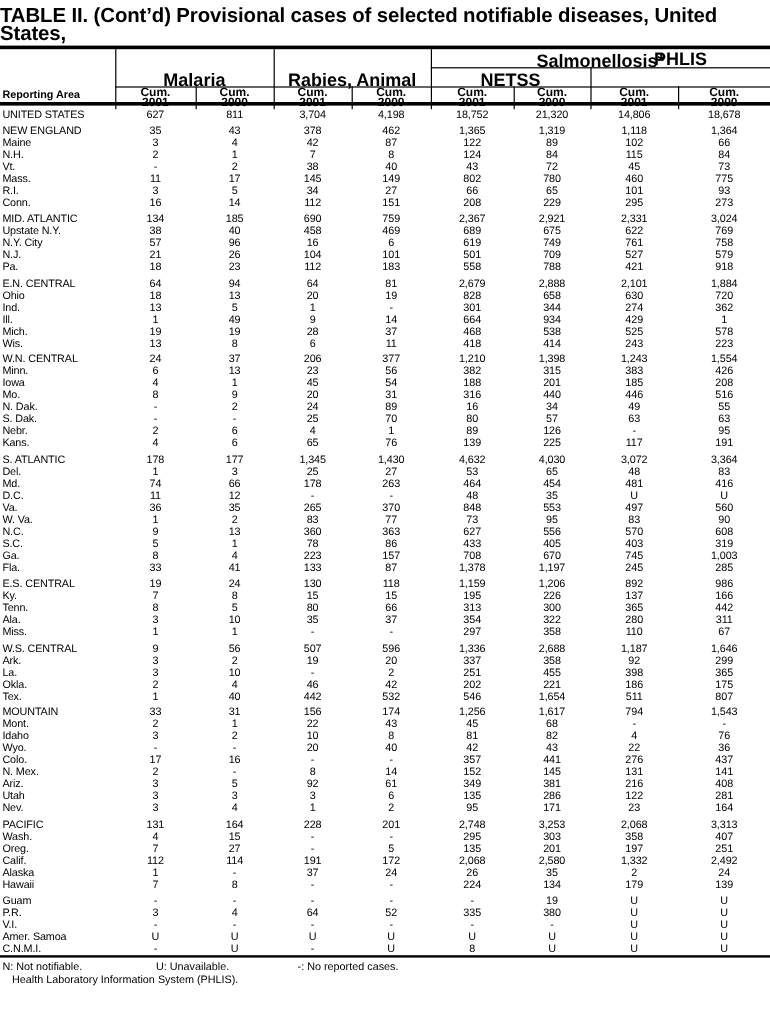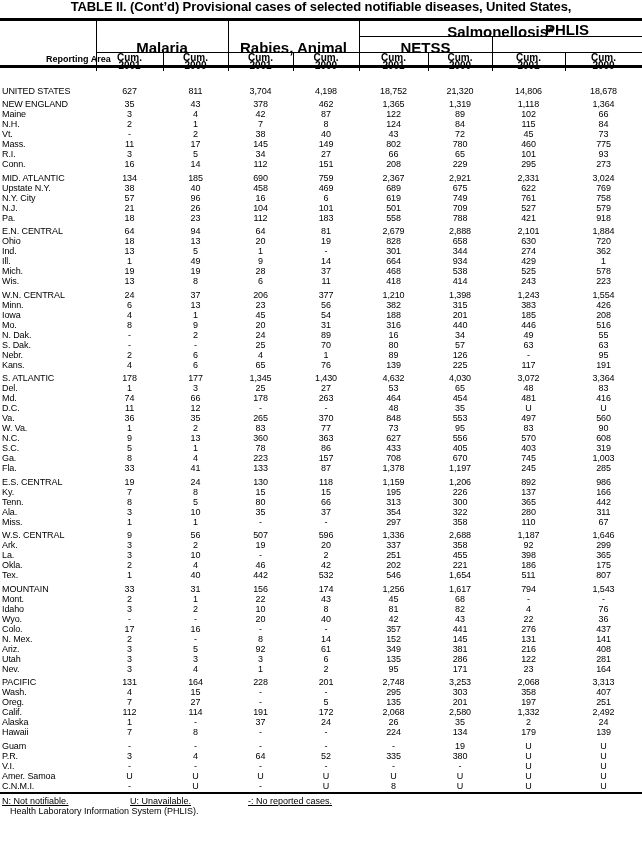--- a/index.html
+++ b/index.html
@@ -7,76 +7,76 @@
   .page {
     position: relative;
     width: 642px;
     height: 849px;
     background: #fff;
     color: #000;
     font-family: "Liberation Sans", sans-serif;
     overflow: hidden;
   }
   .title {
-    text-align: center;
+    padding-top: 6px;
     font-weight: bold;
-    font-size: 13px;
+    font-size: 17px;
     line-height: 14.5px;
     letter-spacing: -0.1px;
   }
   
   .thead {
     position: relative;
     margin-top: 3px;
     height: 50px;
     border-top: 3px solid #000;
     border-bottom: 3px solid #000;
   }
   .thead .lbl { position: absolute; font-weight: bold; font-size: 15px; text-align: center; }
   .h-salm   { left: 359px; width: 283px; top: 2px; }
   .h-malaria{ left: 96px;  width: 132px; top: 18px; }
   .h-rabies { left: 228px; width: 131px; top: 18px; }
   .h-netss  { left: 359px; width: 133px; top: 18px; }
   .h-phlis  { left: 492px; width: 150px; top: 0; }
-  .h-report { position: absolute; left: 2px; bottom: 1px; font-weight: bold; font-size: 9px; margin-left: 44px; }
+  .h-report { position: absolute; left: 2px; bottom: 1px; font-weight: bold; font-size: 9px; }
   .vline { position: absolute; width: 1.2px; background: #000; }
   .v96  { left: 96px;  top: 0; height: 50px; }
   .v228 { left: 228px; top: 0; height: 50px; }
   .v359 { left: 359px; top: 0; height: 50px; }
   .v492 { left: 492px; top: 15px; height: 35px; }
   .v163 { left: 163px; top: 31px; height: 19px; }
   .v293 { left: 293px; top: 31px; height: 19px; }
   .v428 { left: 428px; top: 31px; height: 19px; }
   .v565 { left: 565px; top: 31px; height: 19px; }
   .hline { position: absolute; height: 1.2px; background: #000; }
   .hl-salm  { left: 359px; width: 283px; top: 15px; }
   .hl-group { left: 96px;  width: 546px; top: 31px; }
   .cum {
     position: absolute; top: 33px;
     font-weight: bold; font-size: 10px; line-height: 8px;
     text-align: center;
   }
   
-  .tbody { padding-top: 2px; margin-top: 16px; }
+  .tbody { padding-top: 2px; }
   .group { margin-top: 3.5px; }
   .group:first-child { margin-top: 0; }
   .row {
     display: grid;
     grid-template-columns: 96px 67px 65px 65px 66px 69px 64px 73px 77px;
     height: 10px;
     font-size: 9px;
     line-height: 10px;
     letter-spacing: -0.1px;
   }
   .cell.label { text-align: left; padding-left: 2px; white-space: nowrap; }
   .cell.num { text-align: center; white-space: nowrap; }
   
   .footer { border-top: 2.5px solid #000; margin-top: 1px; padding-top: 2px; font-size: 9px; line-height: 10.5px; }
   .legend { white-space: nowrap; padding-left: 2px; }
-  .legend span { display: inline-block; text-decoration: underline; }
+  .legend span { display: inline-block; }
   .legend .lg1 { width: 128px; }
   .legend .lg2 { width: 118px; }
   .note1 { padding-left: 2px; white-space: nowrap; }
   .note2 { padding-left: 10px; white-space: nowrap; }
 </style>
 </head>
 <body>
 
 <div class="page">
 

